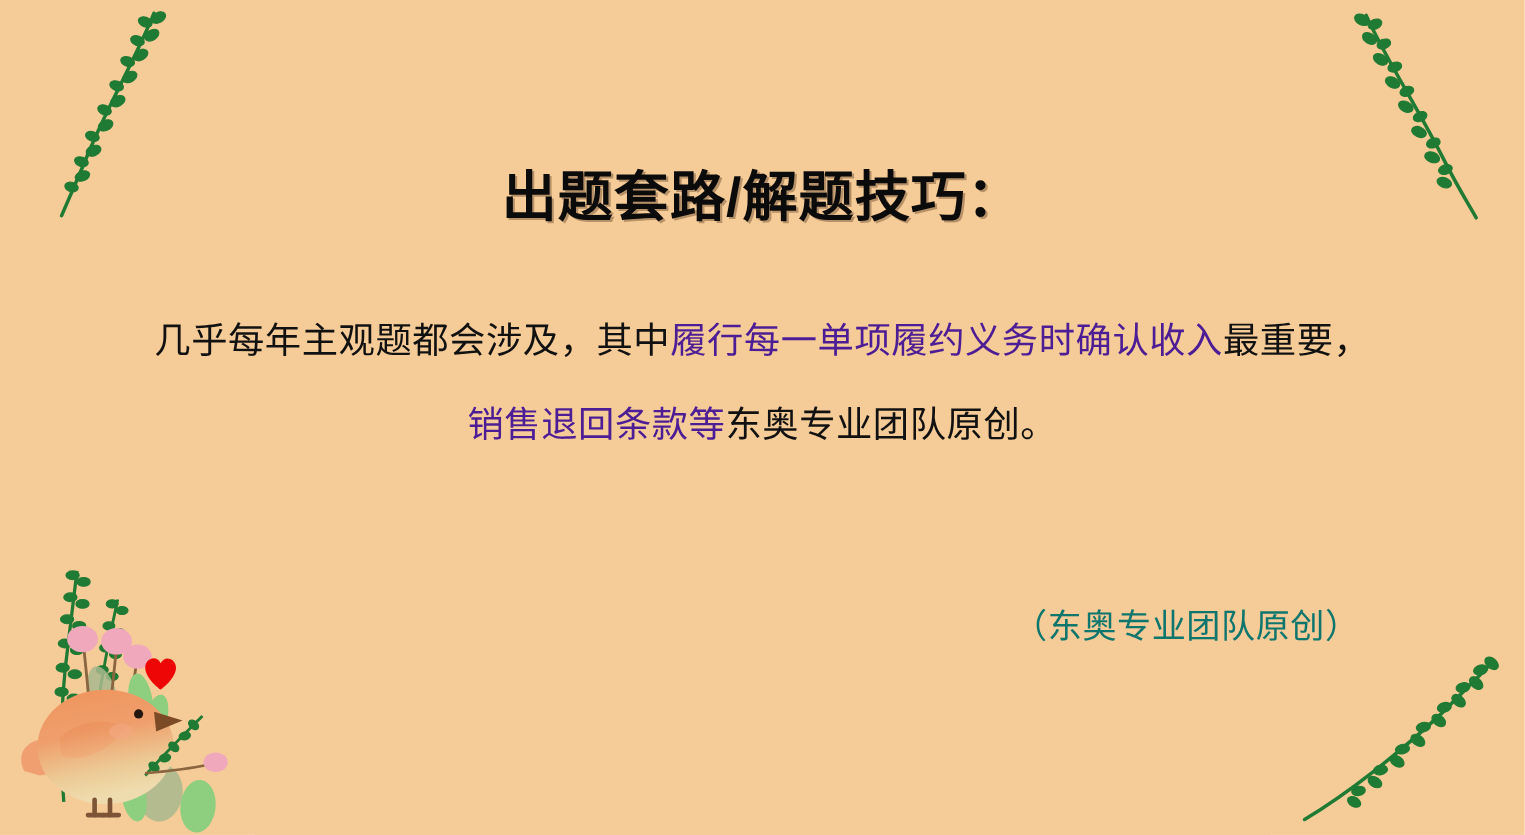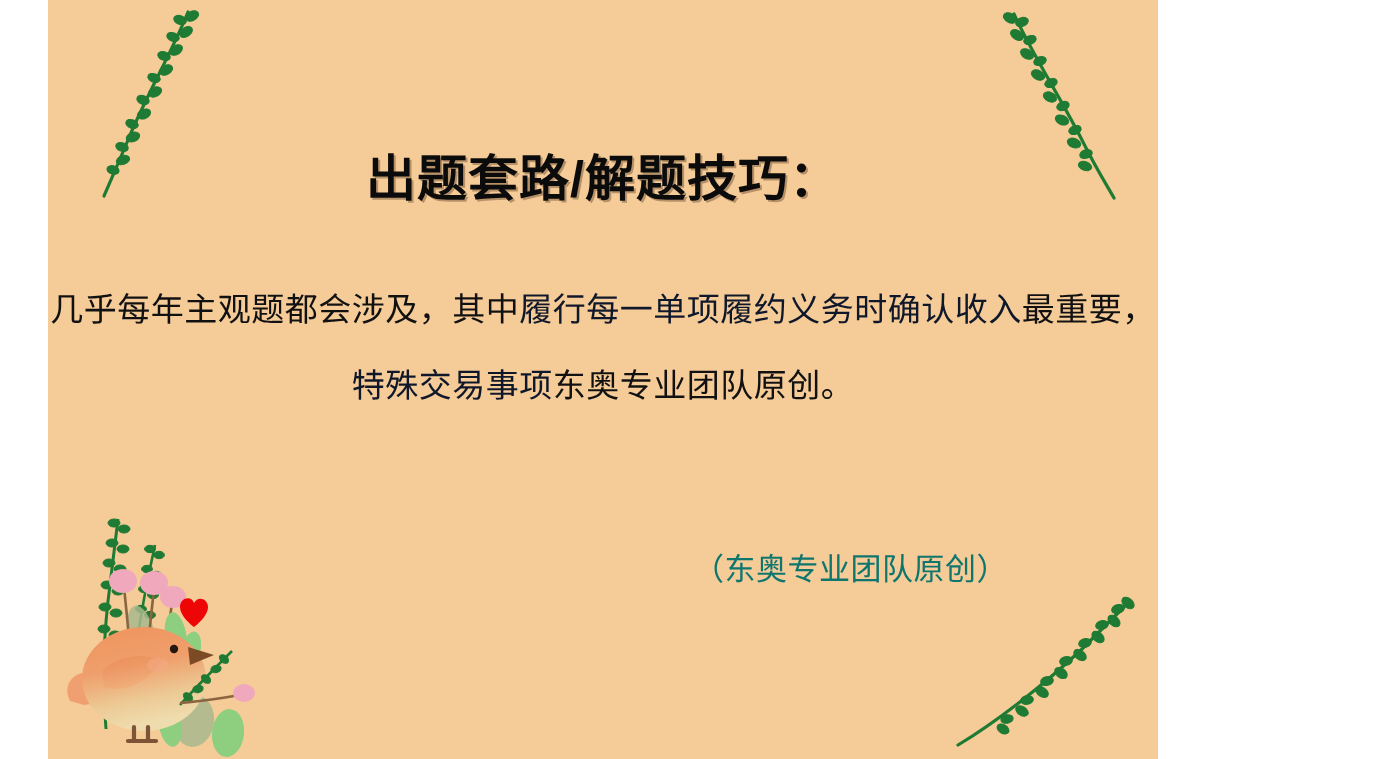--- a/index.html
+++ b/index.html
@@ -8,25 +8,24 @@
     padding: 0;
   }
   body {
     width: 1386px;
     height: 759px;
     overflow: hidden;
     font-family: "Liberation Sans", "DejaVu Sans", sans-serif;
   }
   #slide {
     position: relative;
-    width: 1110px;
+    width: 1386px;
     height: 759px;
     background: #f5cb98;
     overflow: hidden;
-    margin-left: 48px;
   }
 
   
   .sprig {
     position: absolute;
     pointer-events: none;
   }
   .sprig-tl { left: 28px;  top: 4px;   width: 150px; height: 200px; }
   .sprig-tr { right: 18px; top: 4px;   width: 160px; height: 200px; }
   .sprig-br { right: 10px; bottom: 4px;width: 200px; height: 180px; }
@@ -67,21 +66,21 @@
     width: 100%;
     text-align: center;
   }
   .body-line {
     font-size: 33px;
     line-height: 76px;
     color: #111111;
     white-space: nowrap;
     letter-spacing: 0.5px;
   }
-  .hl { color: #0f172a; }
+  .hl { color: #4c1d95; }
 
   
   .sign-wrap {
     position: absolute;
     top: 544px;
     right: 150px;
   }
   .sign {
     font-size: 31px;
     color: #0f766e;
@@ -278,21 +277,21 @@
   </div>
 
   <div class="body-wrap">
 
     <div class="body-line">
       <span>几乎每年主观题都会涉及，其中</span><span class="hl">履行每一单项履约义务时确认收入</span><span>最重要，</span>
     </div>
 
 
     <div class="body-line">
-      <span class="hl">特殊交易事项</span><span>东奥专业团队原创。</span>
+      <span class="hl">销售退回条款等</span><span>东奥专业团队原创。</span>
     </div>
 
   </div>
 
   <div class="sign-wrap">
     <span class="sign">（东奥专业团队原创）</span>
   </div>
 
 </div>
 

